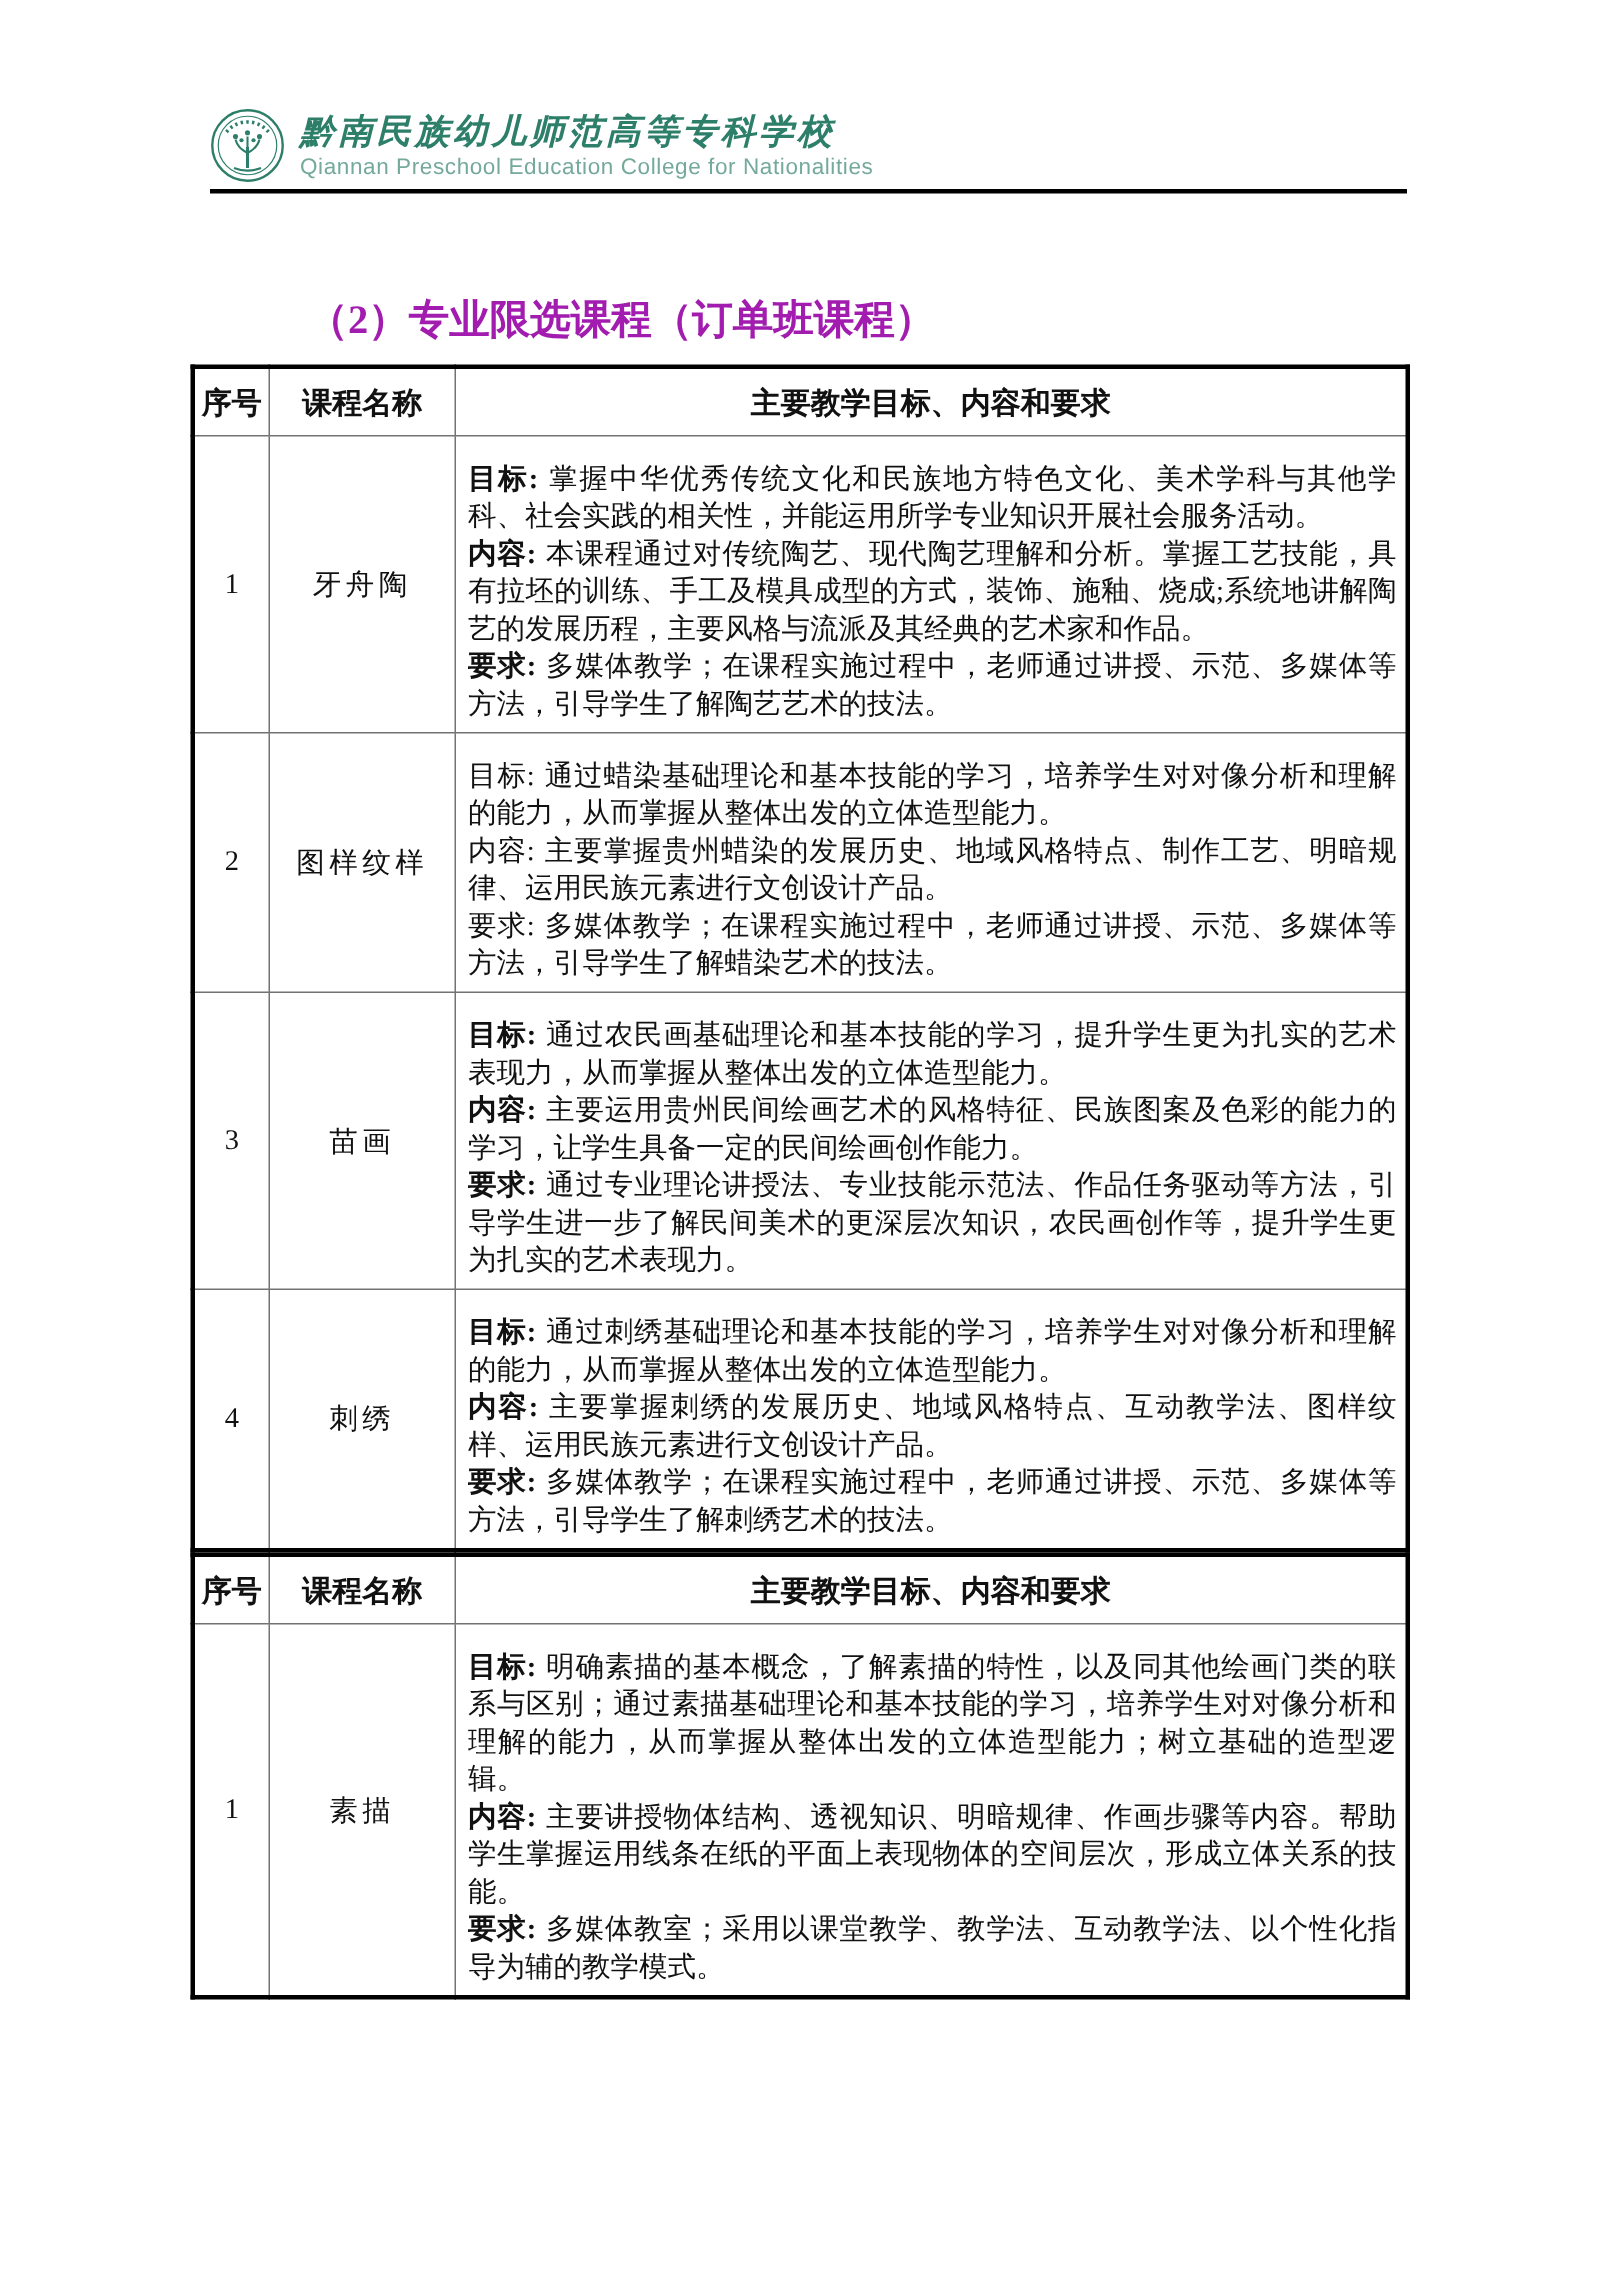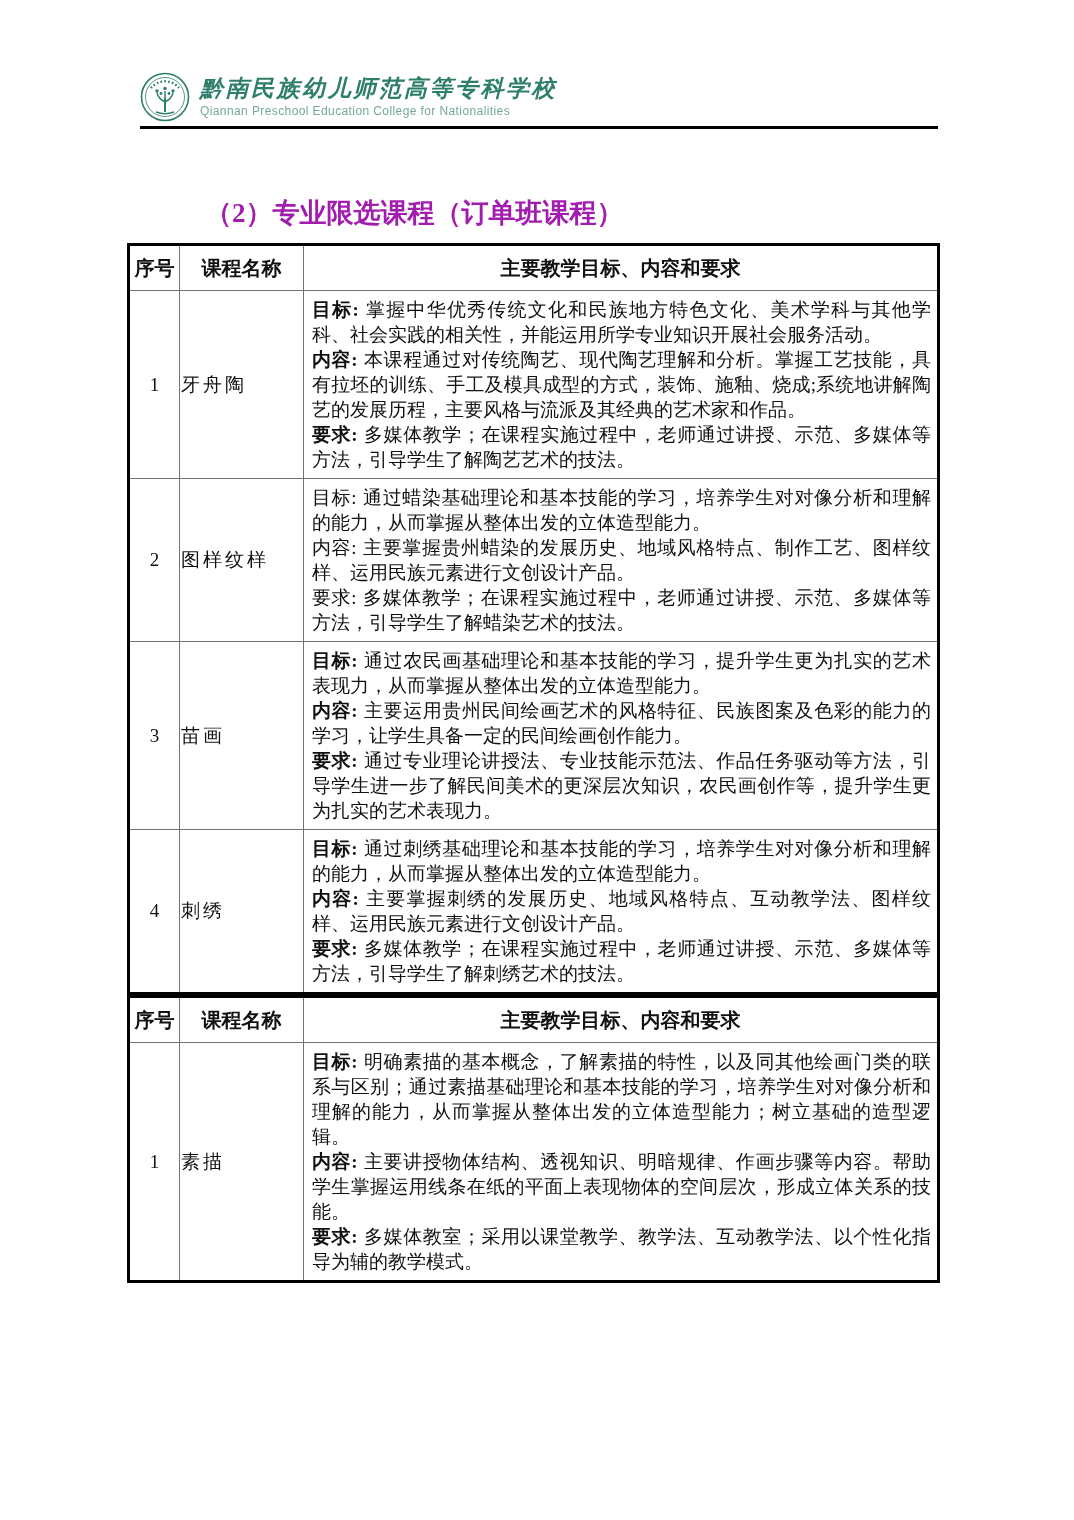--- a/index.html
+++ b/index.html
@@ -12,21 +12,21 @@
   
   .doc-header { position:absolute; top:72px; left:140px; width:800px; }
   .logo-row { display:flex; align-items:center; }
   .logo-circle { width:50px; height:50px; flex:0 0 50px; }
   .logo-text { margin-left:10px; }
   .school-cn {
     font-size:23px; font-weight:bold; font-style:italic;
     color:#2e7f6a; letter-spacing:2.5px; line-height:26px;
   }
   .school-en {
-    font-size:12px; color:#74a99b; letter-spacing:0.4px; margin-top:2px;
+    font-size:15px; color:#74a99b; letter-spacing:0.4px; margin-top:2px;
     font-family:"Liberation Sans","DejaVu Sans",sans-serif;
   }
   .header-rule { position:absolute; top:126px; left:140px; width:798px; height:3px; background:#000; }
 
   
   .content { position:absolute; top:196px; left:127px; width:813px; }
   .section-heading {
     font-size:27px; font-weight:bold; line-height:34px;
     margin:0 0 13px 78px; color:#a21caf;
   }
@@ -34,23 +34,23 @@
 
   table.course-table {
     border-collapse:collapse; table-layout:fixed; width:813px;
     border:3px solid #000;
   }
   table.course-table th, table.course-table td { border:1px solid #737373; vertical-align:middle; }
   col.col-no { width:51px; }
   col.col-name { width:124px; }
   thead th { height:44px; font-size:20px; font-weight:bold; text-align:center; padding:0 2px; }
   td.c-no { text-align:center; font-size:19px; }
-  td.c-name { text-align:left; font-size:19px; letter-spacing:3px; }
+  td.c-name { text-align:center; font-size:19px; letter-spacing:3px; }
   td.c-detail {
-    padding:6px 6px 6px 8px; font-size:19px; line-height:25px;
+    padding:16px 6px 6px 8px; font-size:19px; line-height:25px;
     text-align:justify; text-justify:inter-ideograph;
   }
   .c-detail p { margin:0; }
   .lbl { font-weight:bold; margin-right:6px; }
   .lbl.plain { font-weight:normal; }
 
   #table1 tbody tr.r0 { height:170px; }
   #table1 tbody tr.r1 { height:148px; }
   #table1 tbody tr.r2 { height:182px; }
   #table1 tbody tr.r3 { height:152px; }
@@ -111,21 +111,21 @@
               <p><span class="lbl">目标:</span><span>掌握中华优秀传统文化和民族地方特色文化、美术学科与其他学科、社会实践的相关性，并能运用所学专业知识开展社会服务活动。</span></p>
               <p><span class="lbl">内容:</span><span>本课程通过对传统陶艺、现代陶艺理解和分析。掌握工艺技能，具有拉坯的训练、手工及模具成型的方式，装饰、施釉、烧成;系统地讲解陶艺的发展历程，主要风格与流派及其经典的艺术家和作品。</span></p>
               <p><span class="lbl">要求:</span><span>多媒体教学；在课程实施过程中，老师通过讲授、示范、多媒体等方法，引导学生了解陶艺艺术的技法。</span></p>
             </td>
           </tr>
           <tr class="r1">
             <td class="c-no">2</td>
             <td class="c-name">图样纹样</td>
             <td class="c-detail">
               <p><span class="lbl plain">目标:</span><span>通过蜡染基础理论和基本技能的学习，培养学生对对像分析和理解的能力，从而掌握从整体出发的立体造型能力。</span></p>
-              <p><span class="lbl plain">内容:</span><span>主要掌握贵州蜡染的发展历史、地域风格特点、制作工艺、图样纹样、运用民族元素进行文创设计产品。</span></p>
+              <p><span class="lbl plain">内容:</span><span>主要掌握贵州蜡染的发展历史、地域风格特点、制作工艺、明暗规律、运用民族元素进行文创设计产品。</span></p>
               <p><span class="lbl plain">要求:</span><span>多媒体教学；在课程实施过程中，老师通过讲授、示范、多媒体等方法，引导学生了解蜡染艺术的技法。</span></p>
             </td>
           </tr>
           <tr class="r2">
             <td class="c-no">3</td>
             <td class="c-name">苗画</td>
             <td class="c-detail">
               <p><span class="lbl">目标:</span><span>通过农民画基础理论和基本技能的学习，提升学生更为扎实的艺术表现力，从而掌握从整体出发的立体造型能力。</span></p>
               <p><span class="lbl">内容:</span><span>主要运用贵州民间绘画艺术的风格特征、民族图案及色彩的能力的学习，让学生具备一定的民间绘画创作能力。</span></p>
               <p><span class="lbl">要求:</span><span>通过专业理论讲授法、专业技能示范法、作品任务驱动等方法，引导学生进一步了解民间美术的更深层次知识，农民画创作等，提升学生更为扎实的艺术表现力。</span></p>

